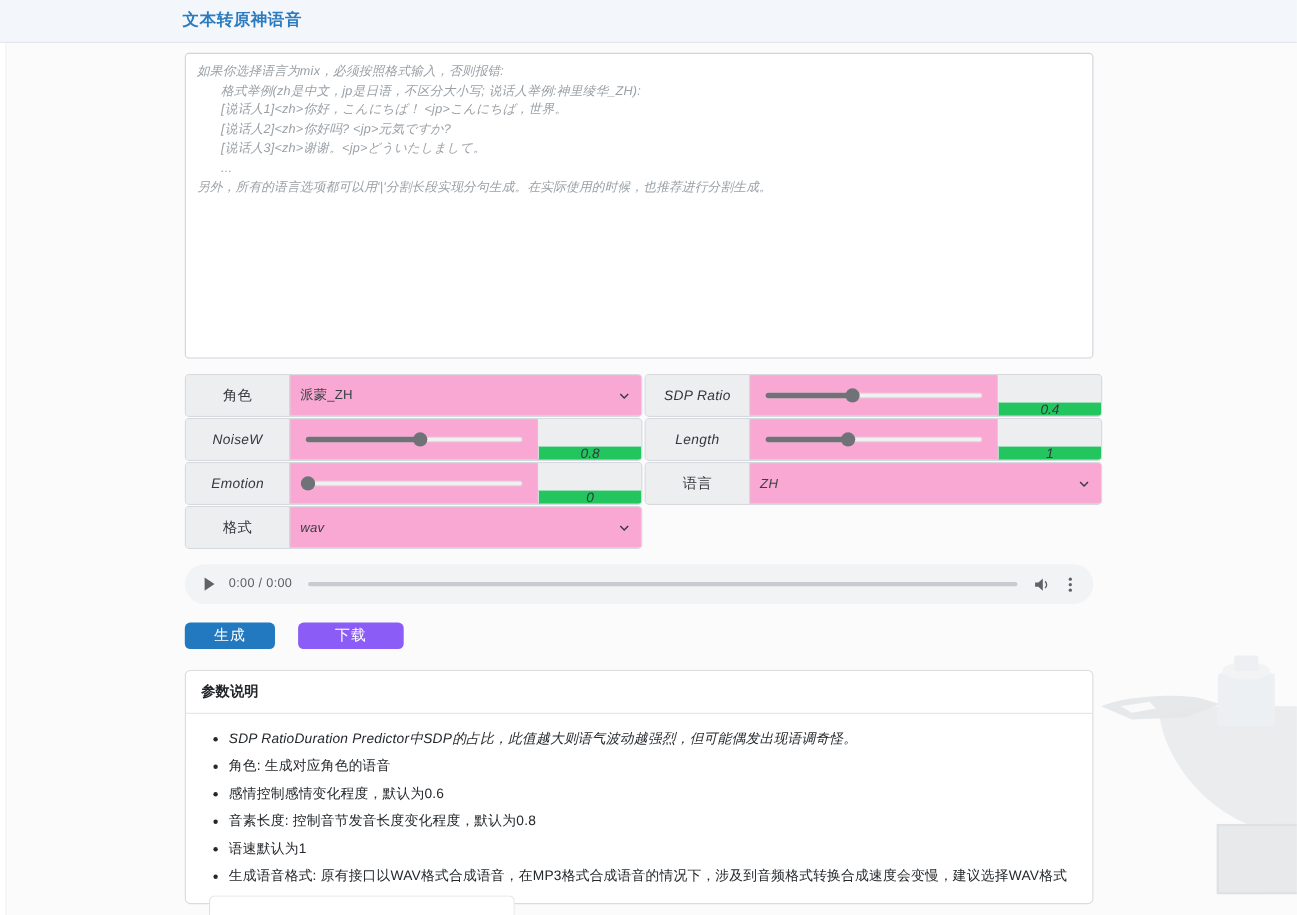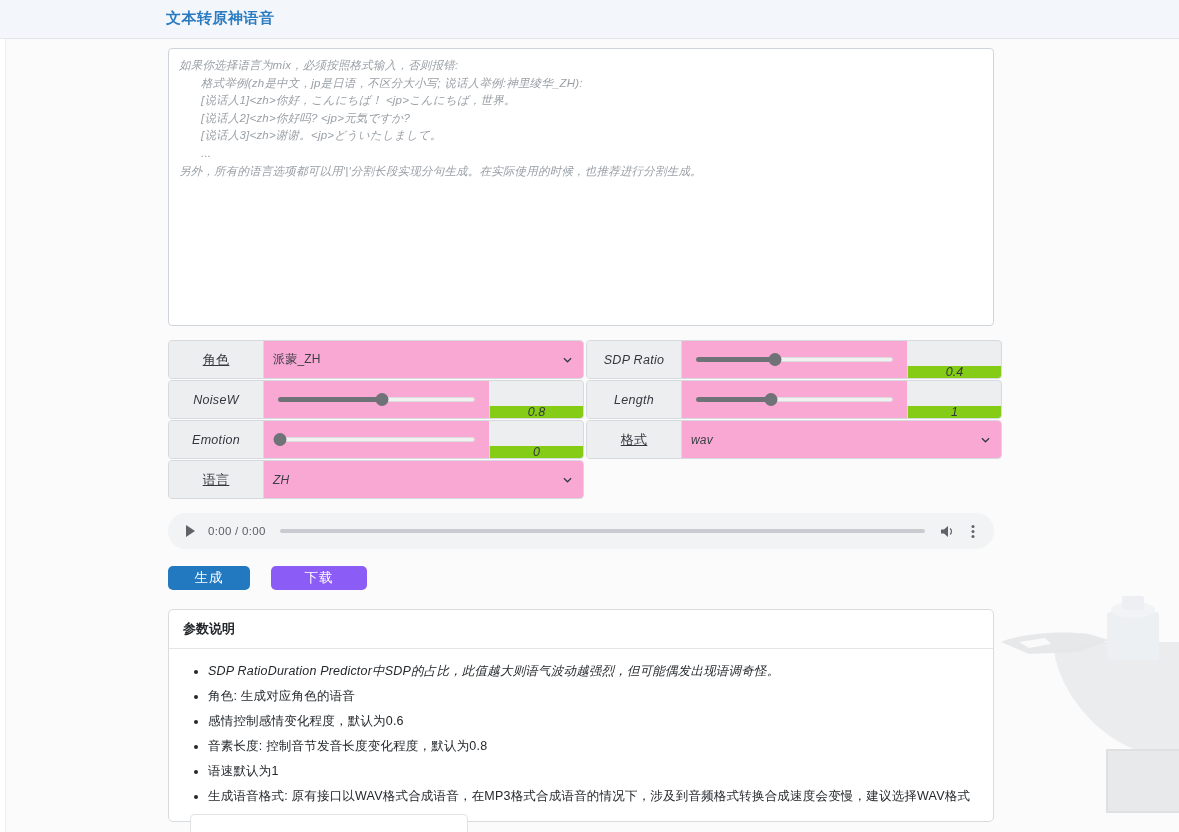--- a/index.html
+++ b/index.html
@@ -105,21 +105,21 @@
     flex: 0 0 94px;
     background: #eceef0;
     display: flex;
     align-items: center;
     justify-content: center;
     font-size: 12.5px;
     font-style: italic;
     color: #33383d;
     letter-spacing: .3px;
   }
-  .ctrl-label.cjk { font-style: normal; font-size: 13px; text-decoration: underline; }
+  .ctrl-label.cjk { font-style: normal; font-size: 13px; }
 
   .ctrl-field {
     flex: 1 1 auto;
     background: #f9a8d4;
     display: flex;
     align-items: center;
     position: relative;
     border-left: 1px solid #d6dade;
   }
 
@@ -168,21 +168,21 @@
   .thumb {
     position: absolute;
     width: 13px; height: 13px;
     border-radius: 50%;
     background: #6f7276;
     transform: translateX(-50%);
   }
   .ctrl-value {
     width: 94px;
     flex: 0 0 94px;
-    background: #84cc16;
+    background: #22c55e;
     border-left: 1px solid #d6dade;
     display: flex;
     align-items: center;
     justify-content: center;
     font-size: 12.5px;
     font-style: italic;
     color: #33383d;
     margin-top: 25px;
   }
 
@@ -371,33 +371,33 @@
           <div class="slider">
             <div class="track"></div>
             <div class="track-fill" style="width: 1%;"></div>
             <div class="thumb" style="left: 1%;"></div>
           </div>
         </div>
         <div class="ctrl-value">0</div>
       </div>
 
       <div class="ctrl">
+        <div class="ctrl-label cjk">语言</div>
+        <div class="ctrl-field">
+          <span class="sel-value">ZH</span>
+          <svg class="caret" viewBox="0 0 10 10">
+              <path d="M1 3 L5 7 L9 3" fill="none" stroke="#343a40" stroke-width="1.4"></path>
+            </svg>
+        </div>
+      </div>
+
+      <div class="ctrl">
         <div class="ctrl-label cjk">格式</div>
         <div class="ctrl-field">
           <span class="sel-value">wav</span>
-          <svg class="caret" viewBox="0 0 10 10">
-              <path d="M1 3 L5 7 L9 3" fill="none" stroke="#343a40" stroke-width="1.4"></path>
-            </svg>
-        </div>
-      </div>
-
-      <div class="ctrl">
-        <div class="ctrl-label cjk">语言</div>
-        <div class="ctrl-field">
-          <span class="sel-value">ZH</span>
           <svg class="caret" viewBox="0 0 10 10">
               <path d="M1 3 L5 7 L9 3" fill="none" stroke="#343a40" stroke-width="1.4"></path>
             </svg>
         </div>
       </div>
     </div>
 
     <div class="audio">
       <svg class="audio-btn" viewBox="0 0 16 16">
           <path d="M4 2 L13 8 L4 14 Z" fill="#5f6368"></path>

